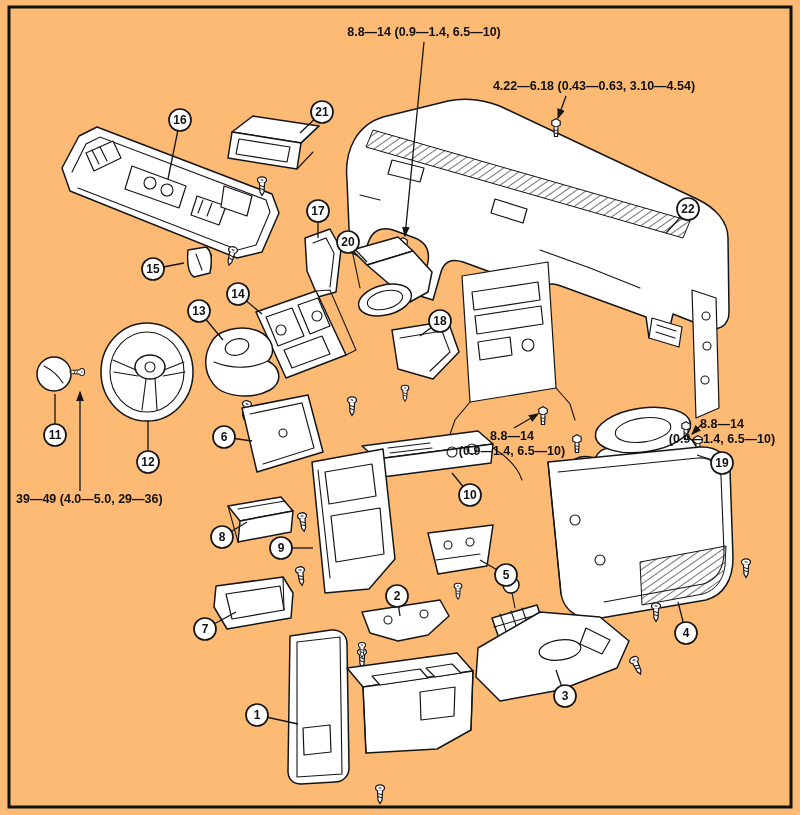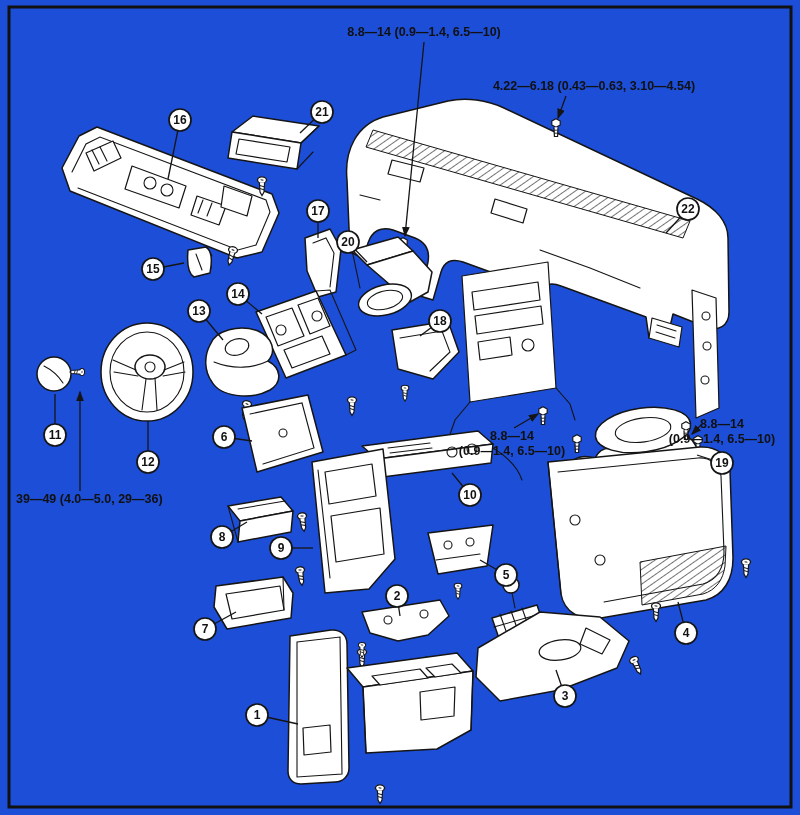--- a/index.html
+++ b/index.html
@@ -1,16 +1,16 @@
 <!DOCTYPE html>
 <html><head>
 <meta charset="utf-8">
 <style>
   html,body{margin:0;padding:0;background:#ffffff;}
-  .stage{position:relative;width:800px;height:815px;background:#1d4ed8;overflow:hidden;
+  .stage{position:relative;width:800px;height:815px;background:#fdba74;overflow:hidden;
          font-family:"Liberation Sans",sans-serif;}
   svg{position:absolute;left:0;top:0;}
   .part{fill:#ffffff;stroke:#151515;stroke-width:1.5;stroke-linejoin:round;stroke-linecap:round;}
   .part2{fill:#ffffff;stroke:#151515;stroke-width:1.2;stroke-linejoin:round;}
   .detail{fill:none;stroke:#151515;stroke-width:1.1;stroke-linecap:round;}
   .fillhatch{stroke:#151515;stroke-width:1;fill:url(#hatch);}
   .leader{stroke:#151515;stroke-width:1.3;fill:none;}
   .callout-circle{fill:#ffffff;stroke:#151515;stroke-width:1.7;}
   .callout-num{font:bold 12px "Liberation Sans",sans-serif;fill:#111;text-anchor:middle;}
   .torque{font:bold 12.5px "Liberation Sans",sans-serif;fill:#111;}

